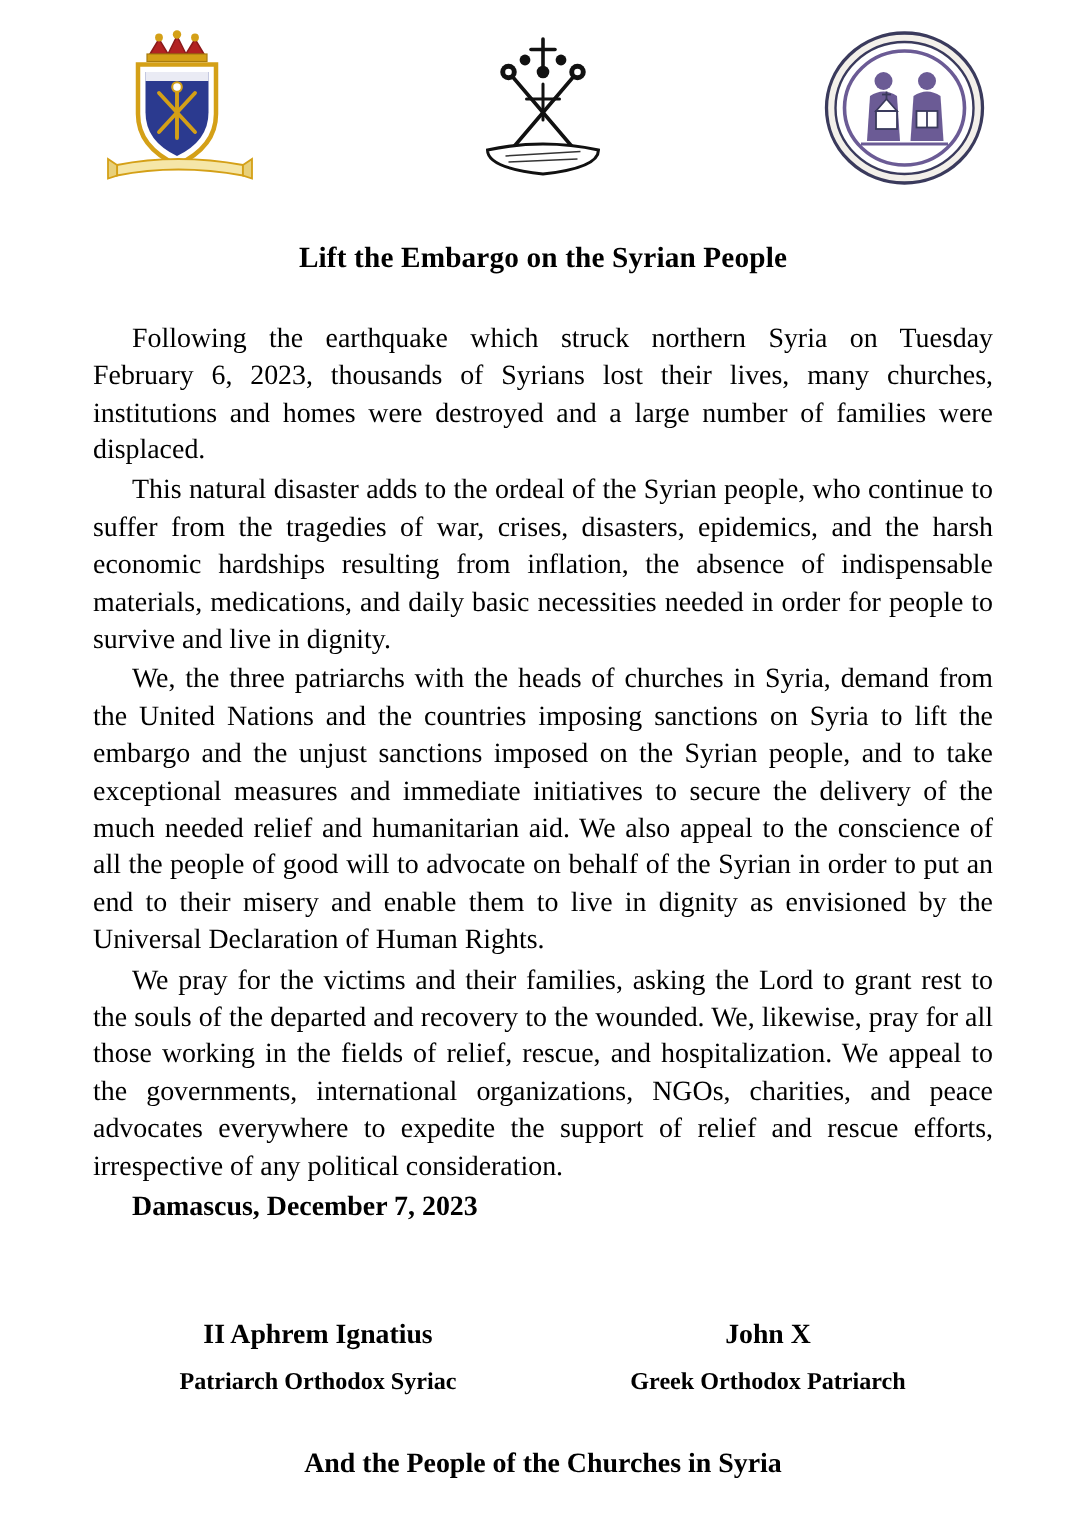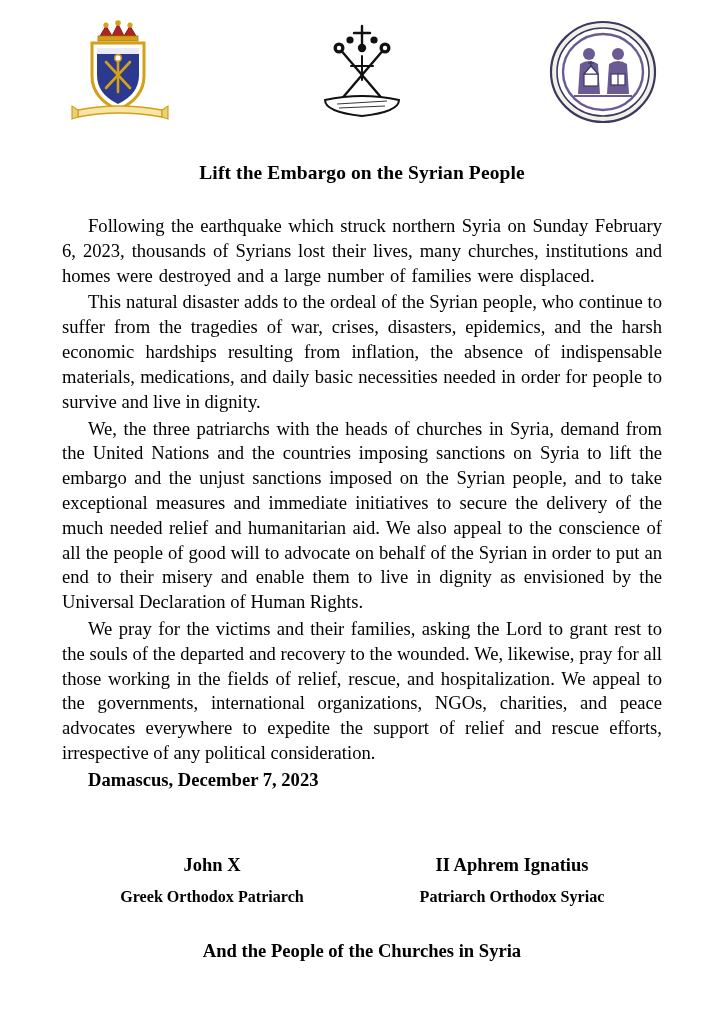--- a/index.html
+++ b/index.html
@@ -198,33 +198,33 @@
 
         <line x1="30" y1="78" x2="88" y2="78" stroke="#6b5b95" stroke-width="2"></line>
       </svg>
     </div>
 
   </div>
 
   <div class="doc-title">Lift the Embargo on the Syrian People</div>
 
   <div class="body-text">
-    <p class="p-first">Following the earthquake which struck northern Syria on Sunday February 6, 2023, thousands of Syrians lost their lives, many churches, institutions and homes were destroyed and a large number of families were displaced.</p>
+    <p class="p-first">Following the earthquake which struck northern Syria on Tuesday February 6, 2023, thousands of Syrians lost their lives, many churches, institutions and homes were destroyed and a large number of families were displaced.</p>
     <p>This natural disaster adds to the ordeal of the Syrian people, who continue to suffer from the tragedies of war, crises, disasters, epidemics, and the harsh economic hardships resulting from inflation, the absence of indispensable materials, medications, and daily basic necessities needed in order for people to survive and live in dignity.</p>
     <p>We, the three patriarchs with the heads of churches in Syria, demand from the United Nations and the countries imposing sanctions on Syria to lift the embargo and the unjust sanctions imposed on the Syrian people, and to take exceptional measures and immediate initiatives to secure the delivery of the much needed relief and humanitarian aid. We also appeal to the conscience of all the people of good will to advocate on behalf of the Syrian in order to put an end to their misery and enable them to live in dignity as envisioned by the Universal Declaration of Human Rights.</p>
     <p>We pray for the victims and their families, asking the Lord to grant rest to the souls of the departed and recovery to the wounded. We, likewise, pray for all those working in the fields of relief, rescue, and hospitalization. We appeal to the governments, international organizations, NGOs, charities, and peace advocates everywhere to expedite the support of relief and rescue efforts, irrespective of any political consideration.</p>
     <p class="datum">Damascus, December 7, 2023</p>
   </div>
 
   <div class="sig-row">
     <div class="sig">
+      <div class="sig-name">II Aphrem Ignatius</div>
+      <div class="sig-role">Patriarch Orthodox Syriac</div>
+    </div>
+    <div class="sig">
       <div class="sig-name">John X</div>
       <div class="sig-role">Greek Orthodox Patriarch</div>
     </div>
-    <div class="sig">
-      <div class="sig-name">II Aphrem Ignatius</div>
-      <div class="sig-role">Patriarch Orthodox Syriac</div>
-    </div>
   </div>
 
   <div class="footer-line">And the People of the Churches in Syria</div>
 
 </div>
 
 </body></html>

